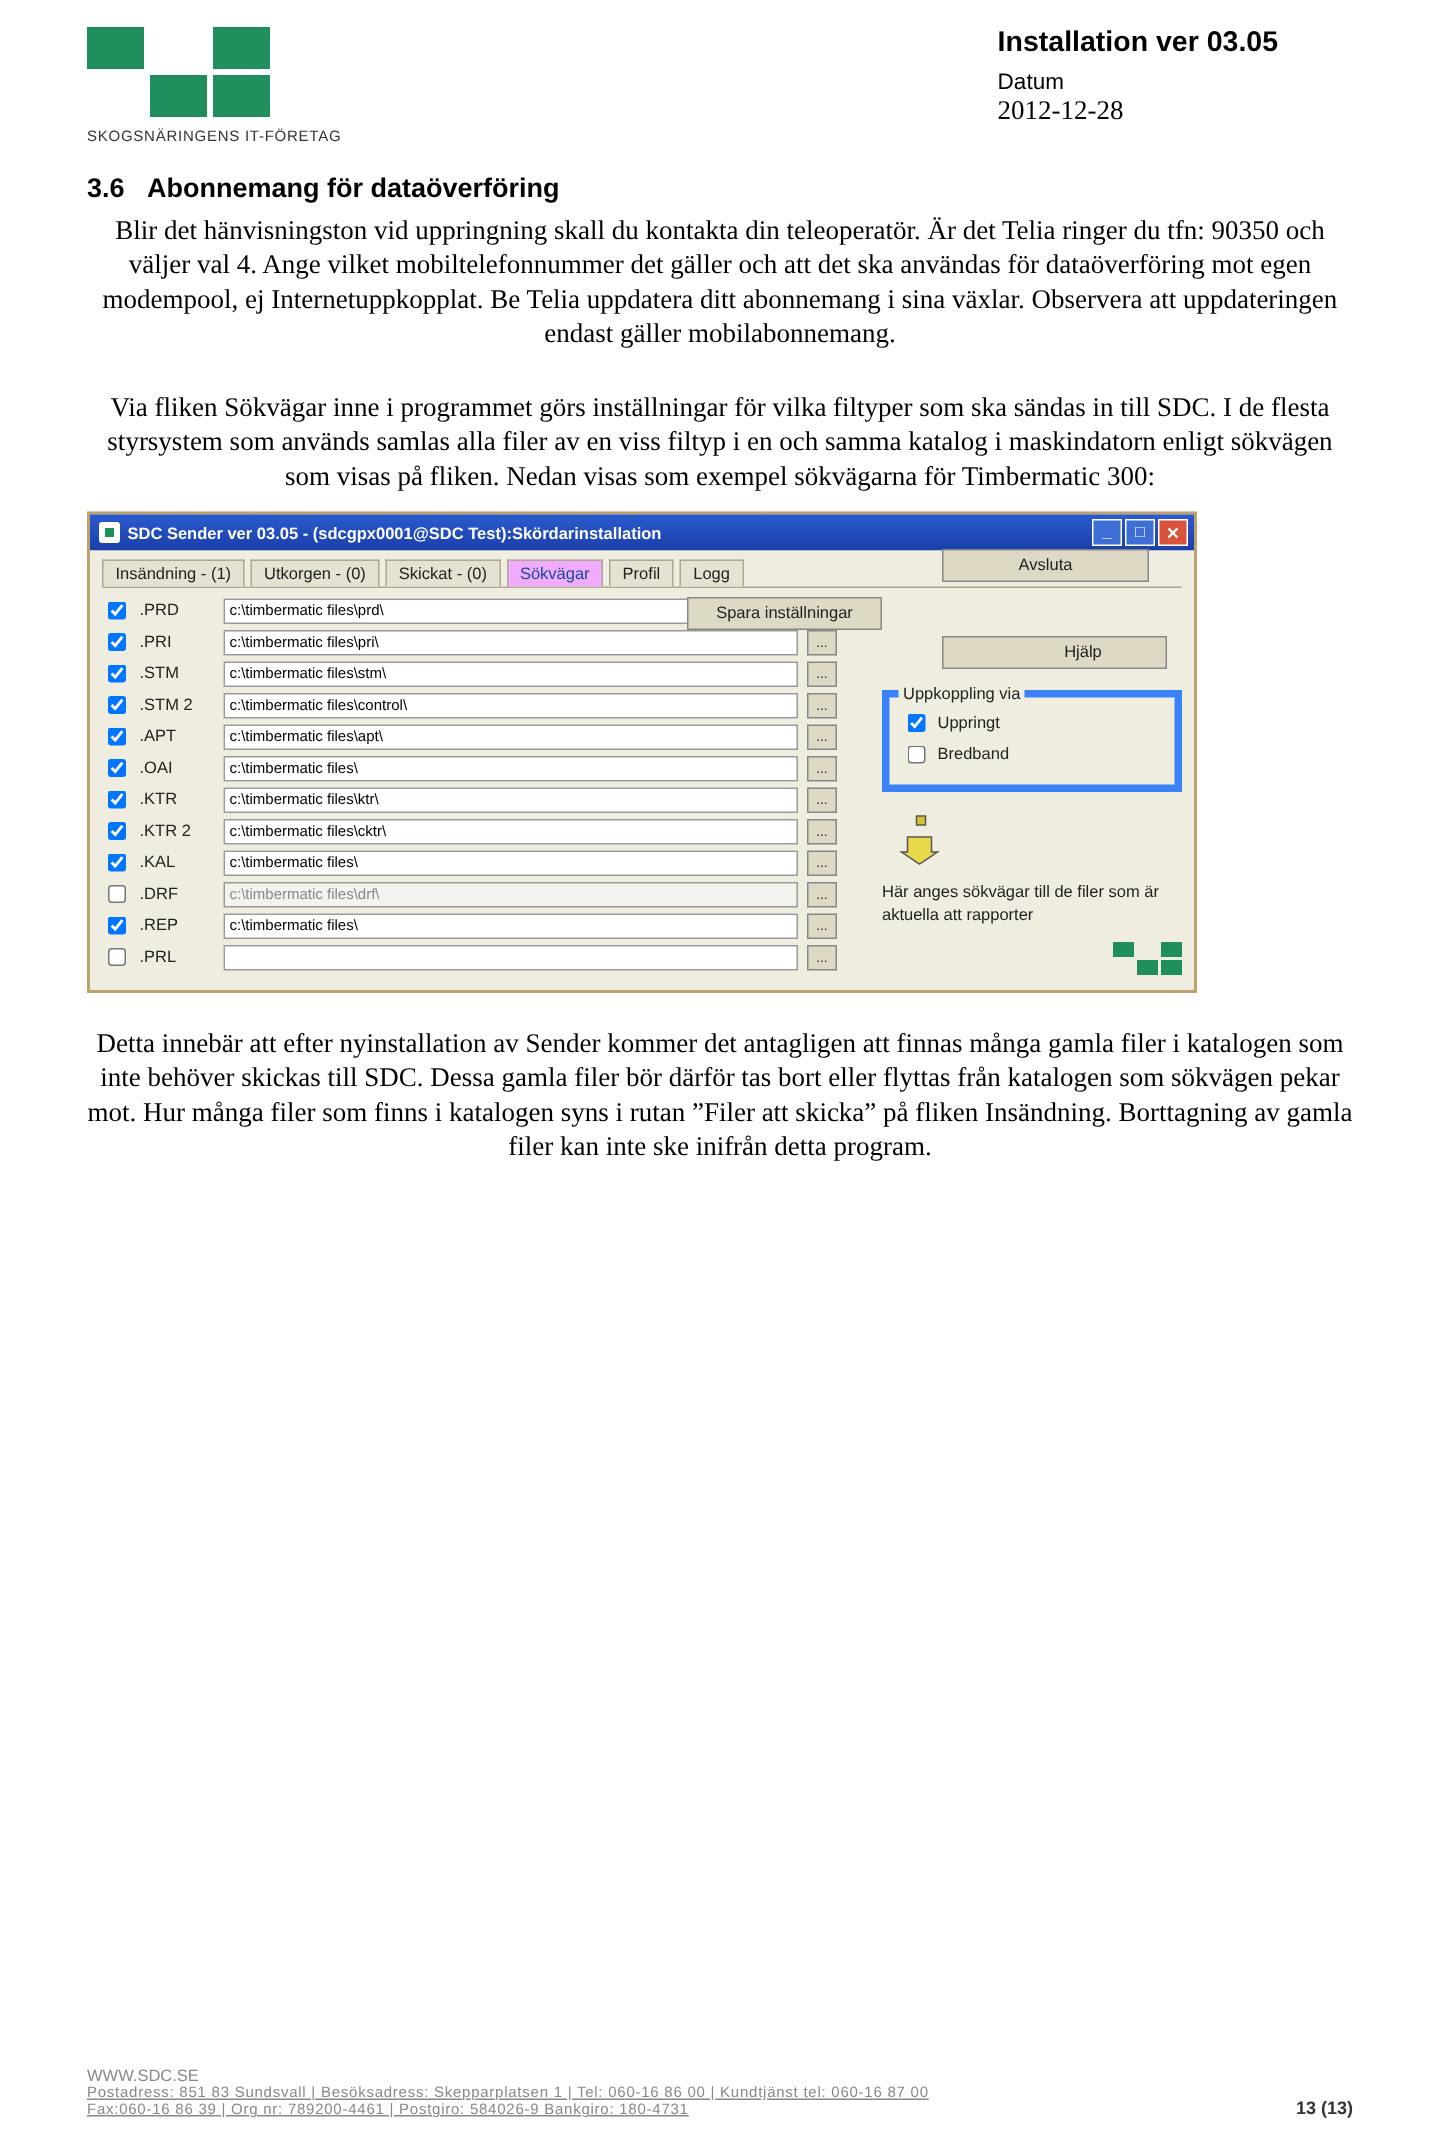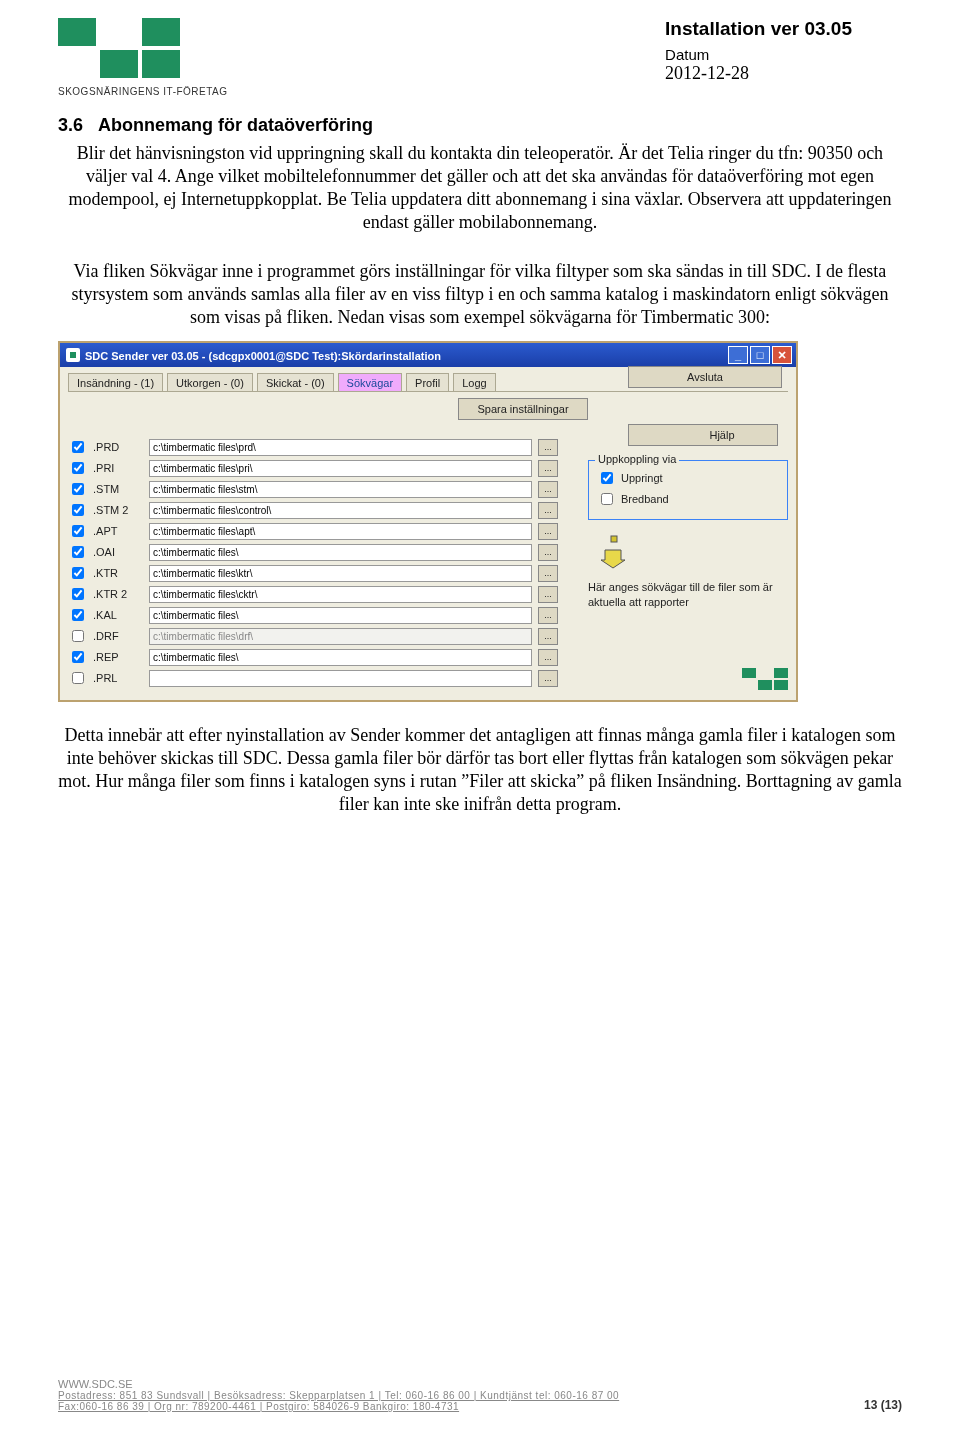--- a/index.html
+++ b/index.html
@@ -30,30 +30,30 @@
   .tb-icon { width:14px; height:14px; background:#fff; border-radius:2px; display:inline-block; position:relative;}
   .tb-icon::after{content:''; position:absolute; width:6px;height:6px;background:#1f8f5e;top:4px;left:4px;}
   .winbtns { display:flex; gap:2px; }
   .winbtn { width:20px; height:18px; border:1px solid #fff; display:flex; align-items:center; justify-content:center; font-size:11px; font-weight:bold; background:#3d6ed6; color:#fff;}
   .winbtn.close { background:#d8533a; }
   .app-body { background:#efede0; padding:6px 8px 10px 8px; }
   .tabs { display:flex; gap:4px; font-size:11px; margin-bottom:6px; border-bottom:1px solid #aca892;}
   .tab { padding:3px 8px 2px; border:1px solid #aca892; border-bottom:none; background:#e5e2d2; cursor:pointer;}
   .tab.active { background:#f0abfc; color:#18489a; }
   .content-row { display:flex; gap:30px; }
-  .filecol { flex:1;margin-top:40px; }
+  .filecol { flex:1; }
   .frow { display:flex; align-items:center; gap:6px; margin-bottom:3px; }
   .cb { width:12px; height:12px; }
   .ext { width:50px; font-size:11px; }
   .pathinput { flex:1; height:17px; border:1px solid #999; font-size:10px; padding:0 3px; background:#fff; font-family:Tahoma,Arial,sans-serif;}
   .pathinput[disabled]{ color:#888; background:#f2f2ee;}
   .browse { width:20px; height:17px; border:1px solid #888; background:#ded9c4; font-size:9px; display:flex;align-items:center;justify-content:center; cursor:pointer;}
   .sidecol { width:200px; display:flex; flex-direction:column; gap:10px; }
   .sidebtn { height:22px; border:1px solid #888; background:#ded9c4; font-size:11px; display:flex; align-items:center; justify-content:center; cursor:pointer;}
-  .group { border:1px solid #3b82f6; padding:8px 8px 8px 8px; position:relative;}
+  .group { border:5px solid #3b82f6; padding:8px 8px 8px 8px; position:relative;}
   .group-lbl { position:absolute; top:-8px; left:6px; background:#efede0; padding:0 3px; font-size:11px;}
   .opt { display:flex; align-items:center; gap:5px; margin-bottom:3px; font-size:11px;}
   .arrowbox { width:50px; height:40px; display:flex; align-items:center; justify-content:center;}
   .hint { font-size:11px; line-height:1.3; color:#222;}
   .slogo { align-self:flex-end; margin-top:auto;}
   .slogo .mini { display:grid; grid-template-columns:repeat(3,14px); grid-template-rows:repeat(2,10px); gap:2px;}
   .slogo .mq{ background:#1f8f5e;} .slogo .me{background:transparent;}
   .footer { position:absolute; left:58px; right:58px; bottom:20px; font-family:Arial,Helvetica,sans-serif; color:#888; }
   .footer .u { font-size:11px; color:#888; }
   .footer .line { font-size:10px; letter-spacing:0.5px; color:#888;text-decoration:underline;}
@@ -184,21 +184,21 @@
             </div>
             <div class="frow">
               <input type="checkbox" class="cb" style="">
               <span class="ext">.PRL</span>
               <input class="pathinput" style="">
               <div class="browse">...</div>
             </div>
           </div>
         <div class="sidecol">
           <div class="sidebtn" style="margin-left:-130px; width:130px;">Spara inställningar</div>
-          <div class="sidebtn" style="position:absolute; width:154px; margin-left:40px; margin-top:-32px;">Avsluta</div>
+          <div class="sidebtn" style="position:absolute; width:138px; margin-left:40px; margin-top:-32px;">Avsluta</div>
           <div class="sidebtn" style="width:150px; margin-left:40px; margin-top:-6px;padding-left:38px;">Hjälp</div>
           <div class="group" style="margin-top:4px;">
             <div class="group-lbl">Uppkoppling via</div>
             <div class="opt">
                 <input type="checkbox" class="cb" checked="" style="">
                 <span>Uppringt</span>
               </div>
             <div class="opt">
                 <input type="checkbox" class="cb" style="">
                 <span>Bredband</span>

